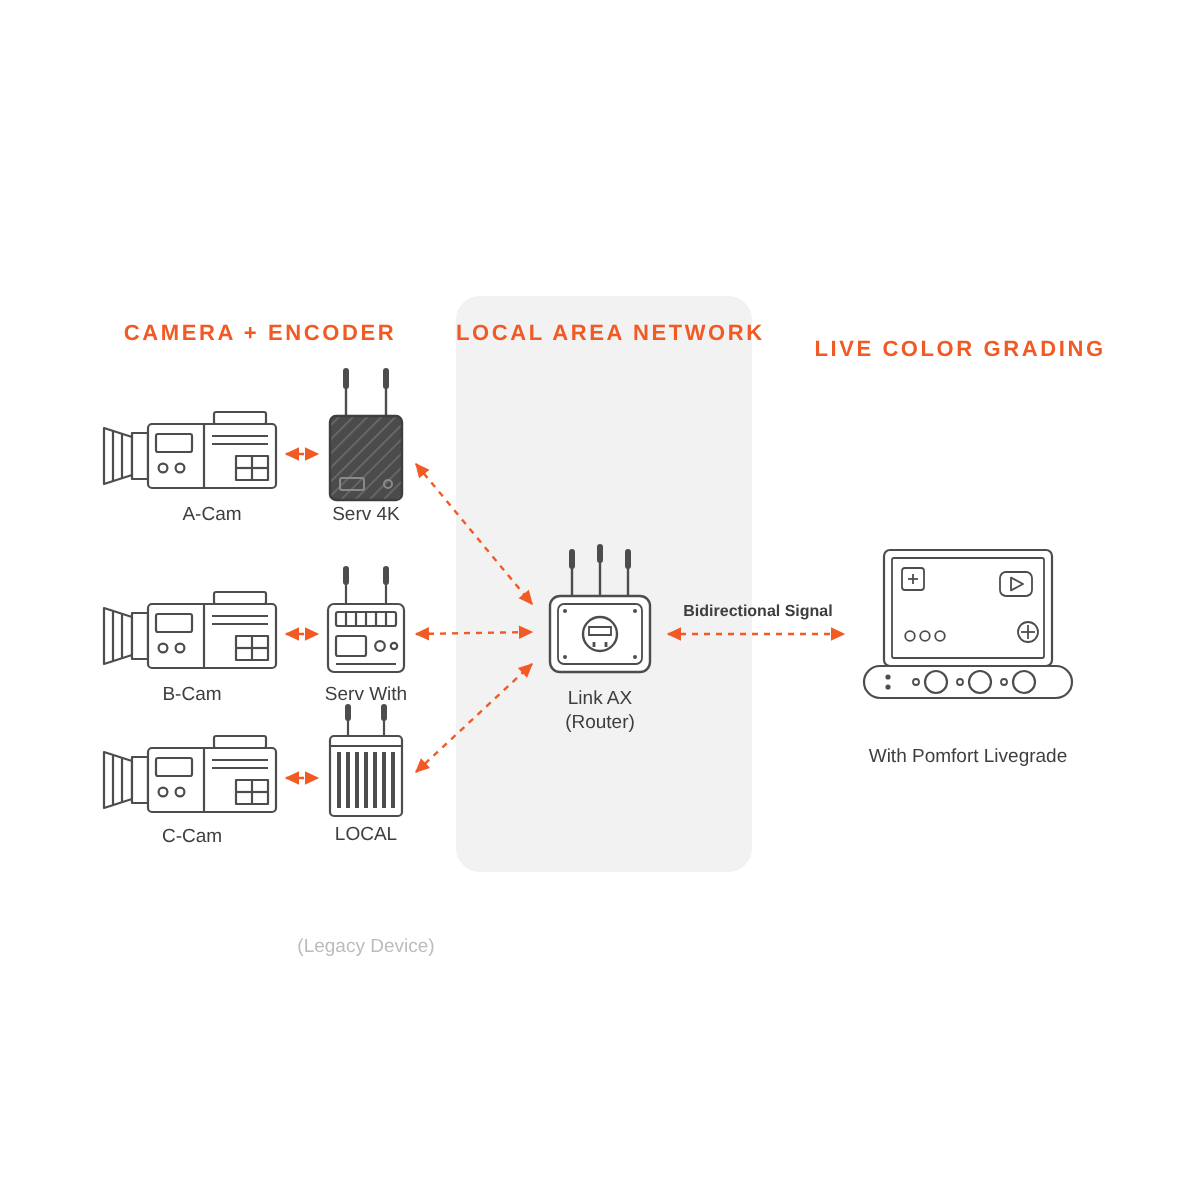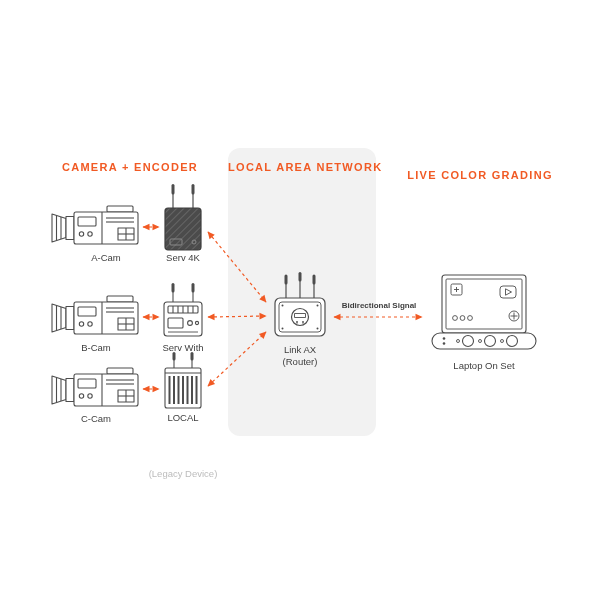--- a/index.html
+++ b/index.html
@@ -215,15 +215,15 @@
       <circle cx="40" cy="67" r="5.5" fill="none"></circle>
       <circle cx="62" cy="67" r="5.5" fill="none"></circle>
       <circle cx="84" cy="67" r="5.5" fill="none"></circle>
       <circle cx="16" cy="64.5" r="1.3" fill="#4d4d4d" stroke="none"></circle>
       <circle cx="16" cy="69.5" r="1.3" fill="#4d4d4d" stroke="none"></circle>
       <circle cx="30" cy="67" r="1.5" fill="none" stroke-width="0.9"></circle>
       <circle cx="52" cy="67" r="1.5" fill="none" stroke-width="0.9"></circle>
       <circle cx="74" cy="67" r="1.5" fill="none" stroke-width="0.9"></circle>
     </g>
   </svg>
-  <div class="node-label" style="left:418px;top:360px;width:132px">Laptop On Set</div>
+  <div class="node-sublabel" style="left:418px;top:373px;width:132px">With Pomfort Livegrade</div>
 
 </div>
 
 </body></html>

